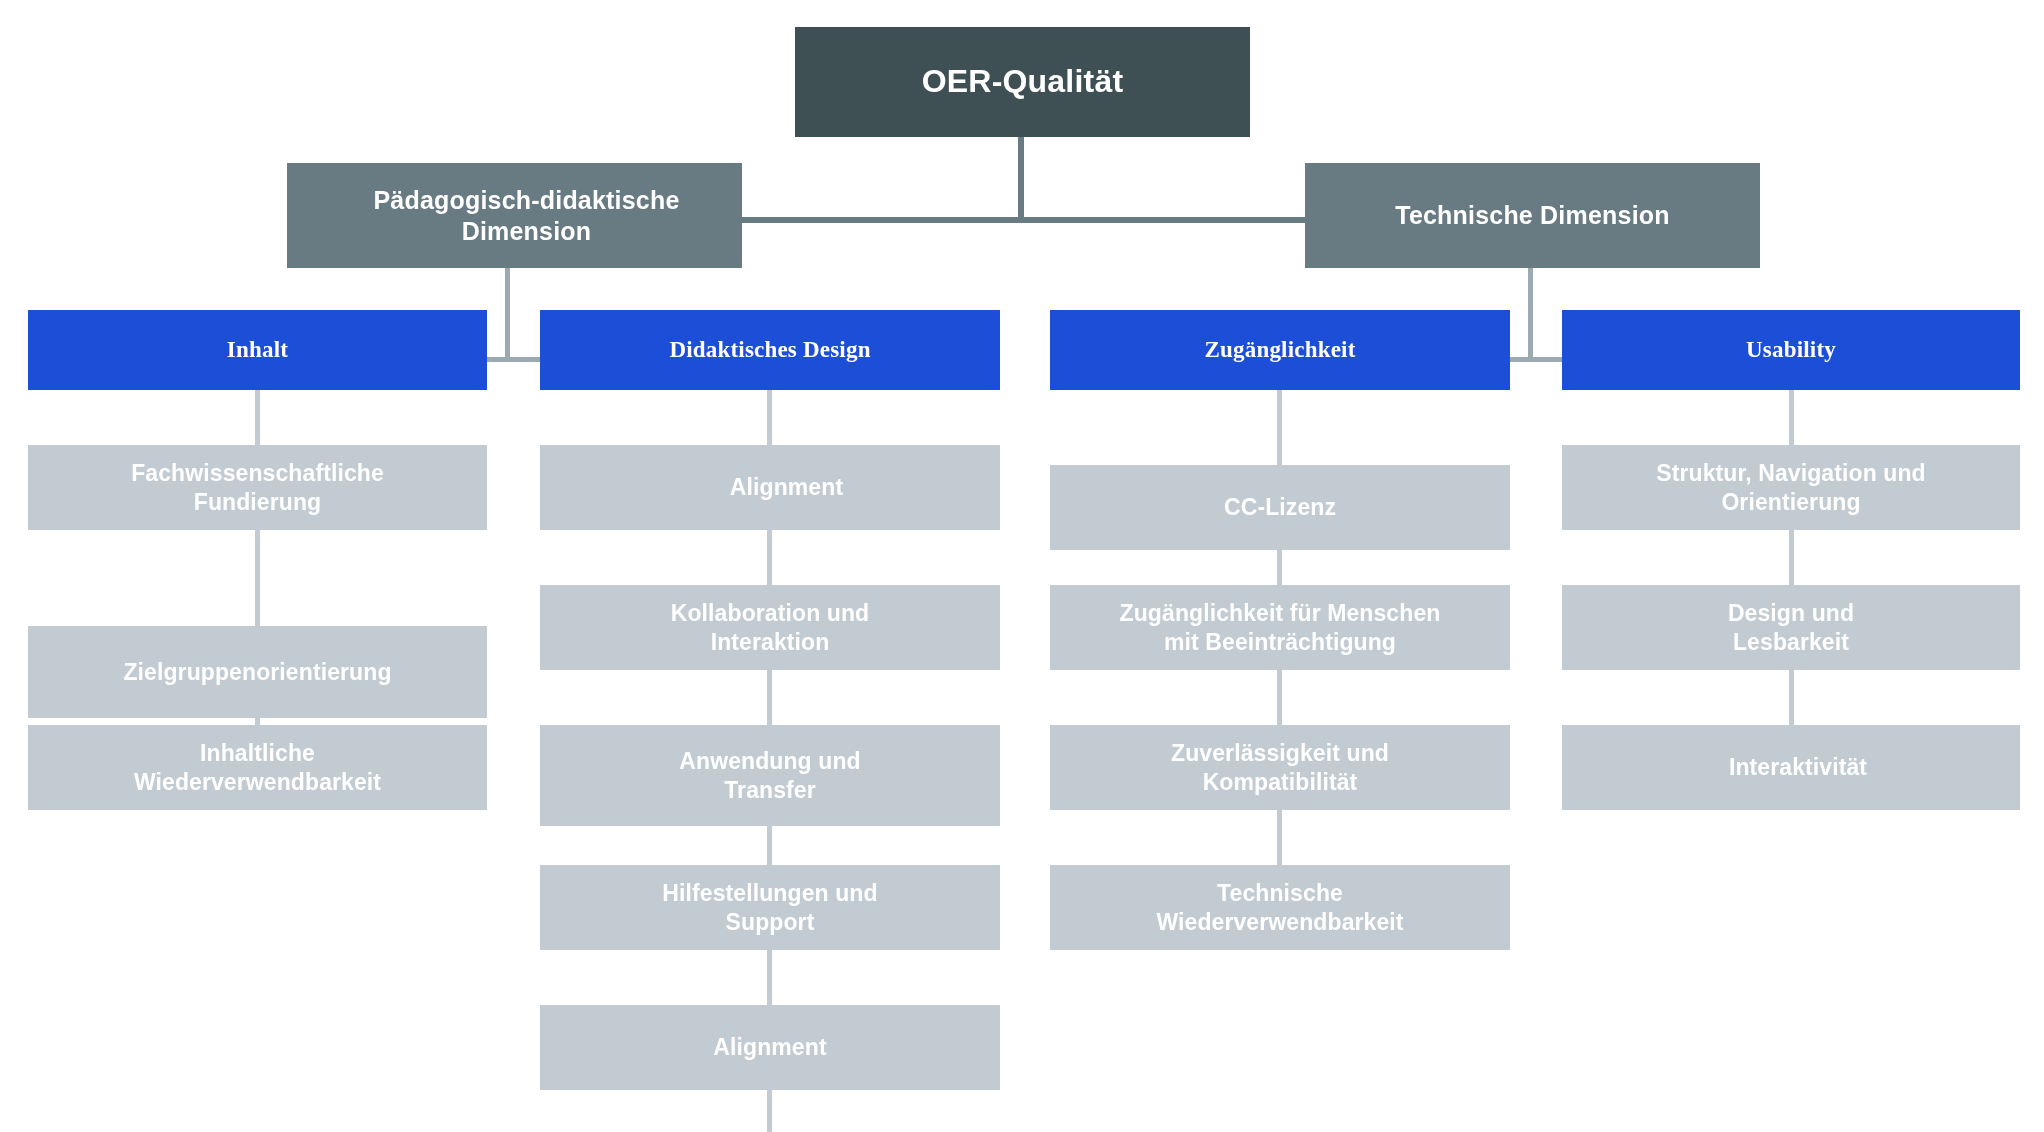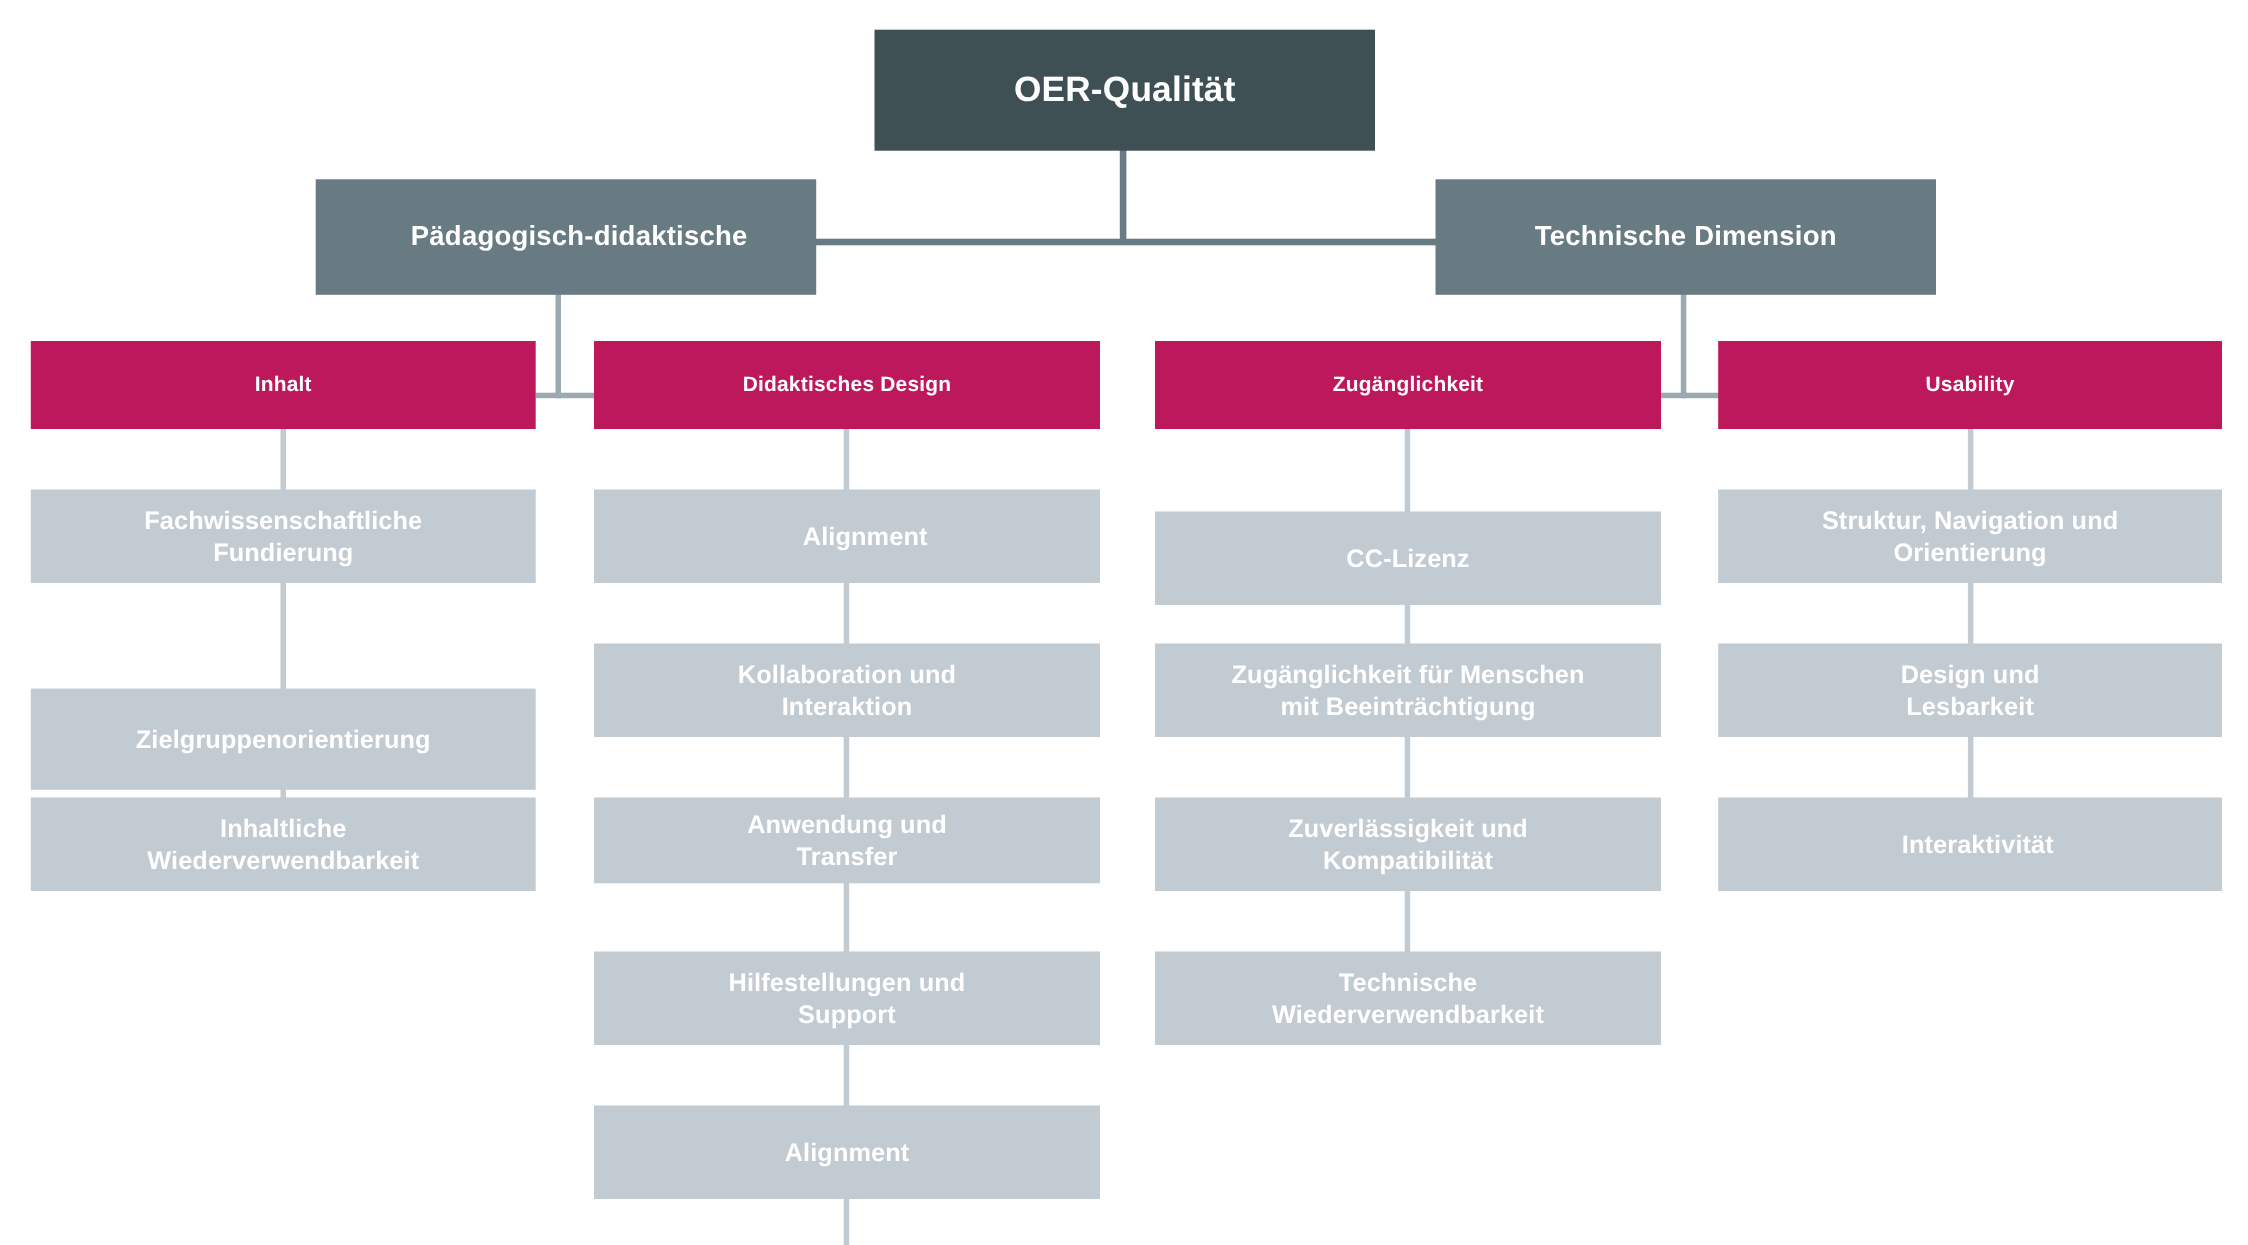--- a/index.html
+++ b/index.html
@@ -21,21 +21,21 @@
     color:#ffffff;
     font-weight:bold;
     line-height:1.24;
     padding:4px 10px;
     z-index:3;
   }
   .box span{display:block;}
 
   .lvl-root{background:#3f5055;font-size:32px;letter-spacing:.2px;}
   .lvl-dim{background:#687a82;font-size:25px;letter-spacing:.2px;}
-  .lvl-cat{background:#be185d;font-size:19px;letter-spacing:.2px;}
+  .lvl-cat{background:#1d4ed8;font-size:23px;letter-spacing:.2px;font-family:Liberation Serif, serif;}
   .lvl-leaf{background:#c2cad2;font-size:23px;letter-spacing:.1px;}
 
   .conn{position:absolute;background:#c2cad2;z-index:1;}
   .conn.dark{background:#687a82;}
   .conn.mid{background:#9ba9b0;}
 </style>
 </head>
 <body>
 
 <div id="stage">
@@ -58,20 +58,21 @@
 
   <div class="conn" style="left:1789px;top:315px;width:5px;height:445px;"></div>
 
   <div class="box lvl-root" style="left:795px;top:27px;width:455px;height:110px;">
     <span>OER-Qualität</span>
   </div>
 
   <div class="box lvl-dim" style="left:287px;top:163px;width:455px;height:105px;padding-left:34px;">
     <div>
       <span>Pädagogisch-didaktische</span>
+      <span>Dimension</span>
     </div>
   </div>
 
   <div class="box lvl-dim" style="left:1305px;top:163px;width:455px;height:105px;">
     <div>
       <span>Technische Dimension</span>
     </div>
   </div>
 
   <div class="box lvl-cat" style="left:28px;top:310px;width:459px;height:80px;">
@@ -112,21 +113,21 @@
     <div>
       <span>Alignment</span>
     </div>
   </div>
   <div class="box lvl-leaf" style="left:540px;top:585px;width:460px;height:85px;">
     <div>
       <span>Kollaboration und</span>
       <span>Interaktion</span>
     </div>
   </div>
-  <div class="box lvl-leaf" style="left:540px;top:725px;width:460px;height:78px;">
+  <div class="box lvl-leaf" style="left:540px;top:725px;width:460px;height:101px;">
     <div>
       <span>Anwendung und</span>
       <span>Transfer</span>
     </div>
   </div>
   <div class="box lvl-leaf" style="left:540px;top:865px;width:460px;height:85px;">
     <div>
       <span>Hilfestellungen und</span>
       <span>Support</span>
     </div>

